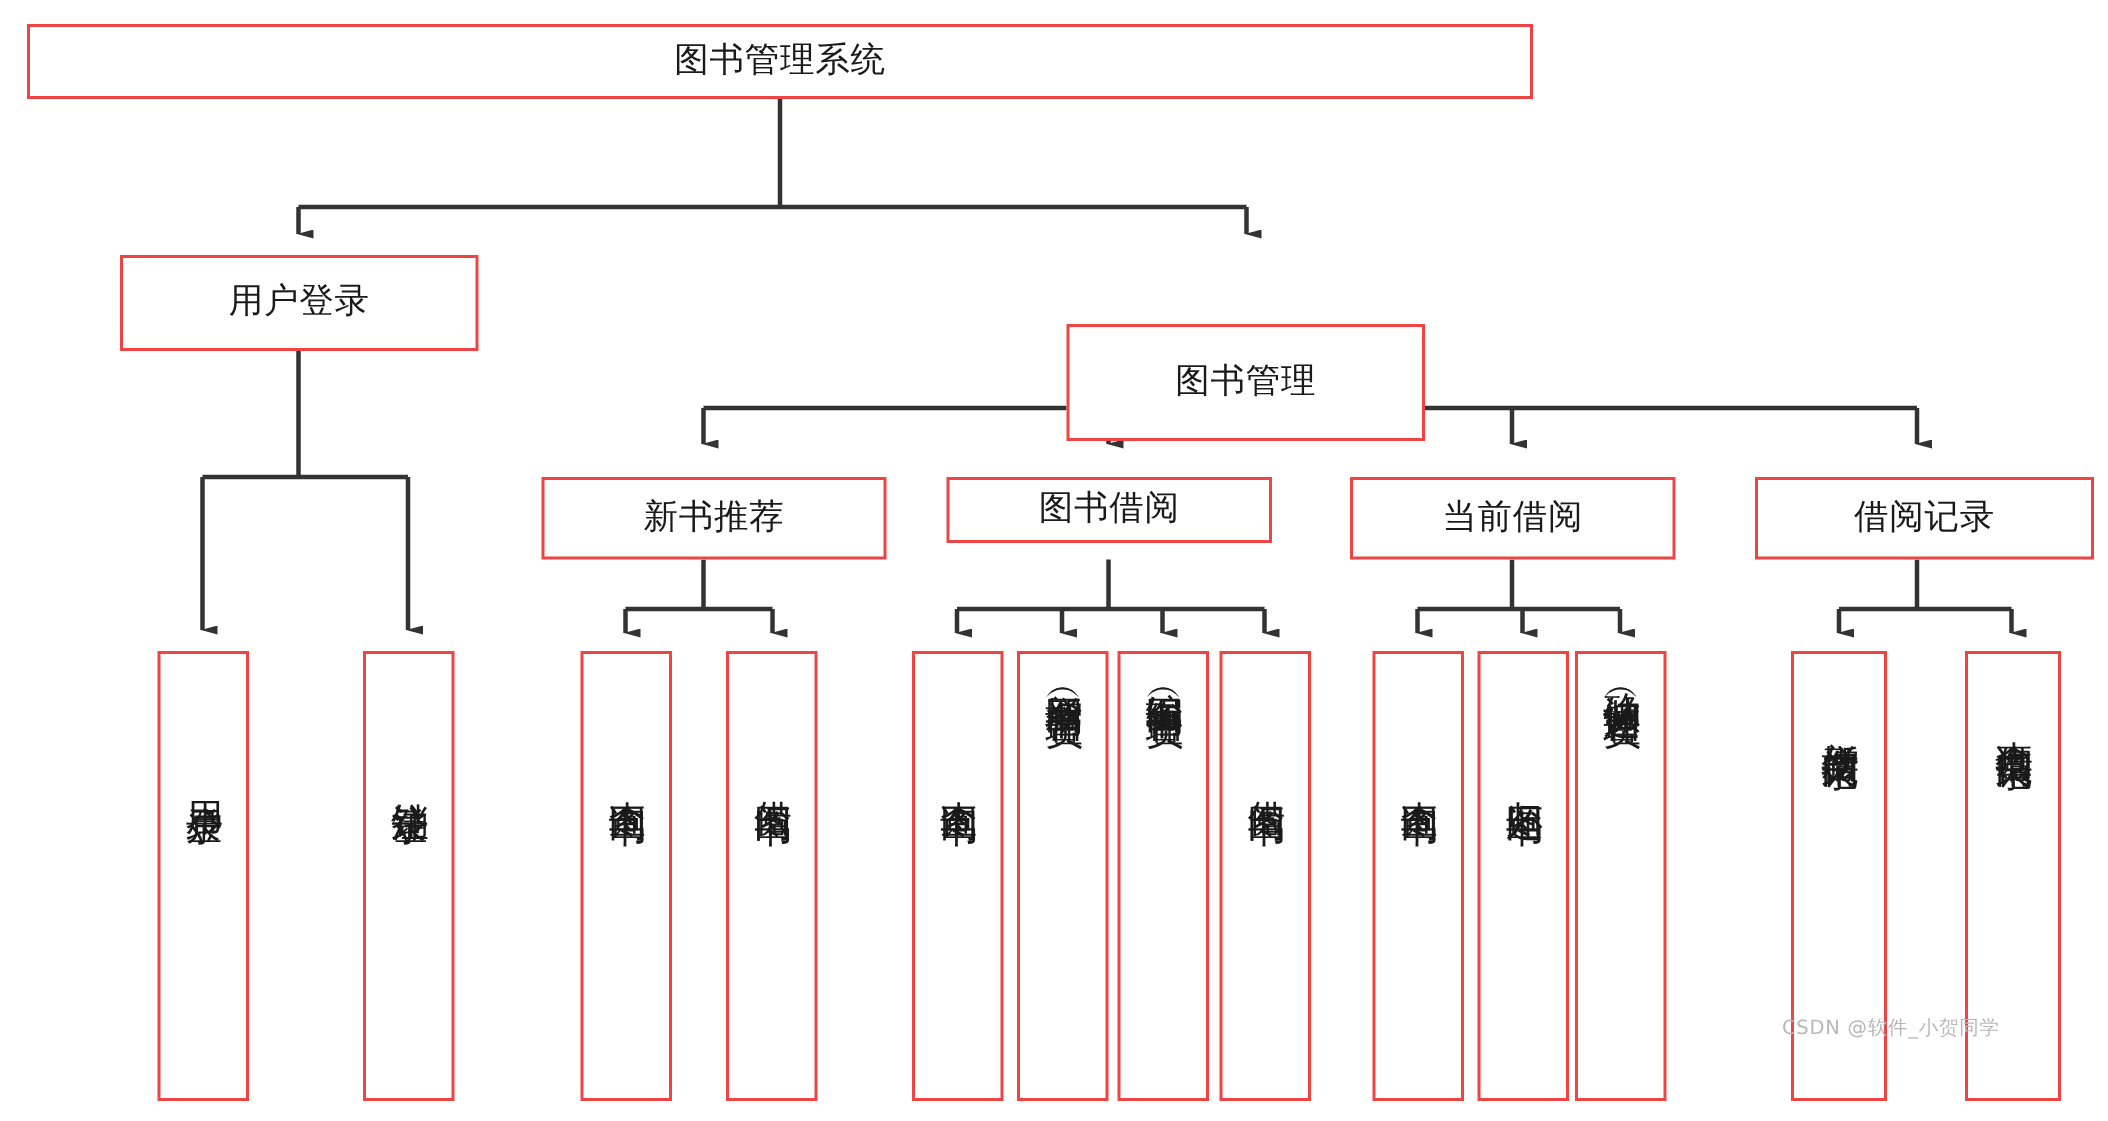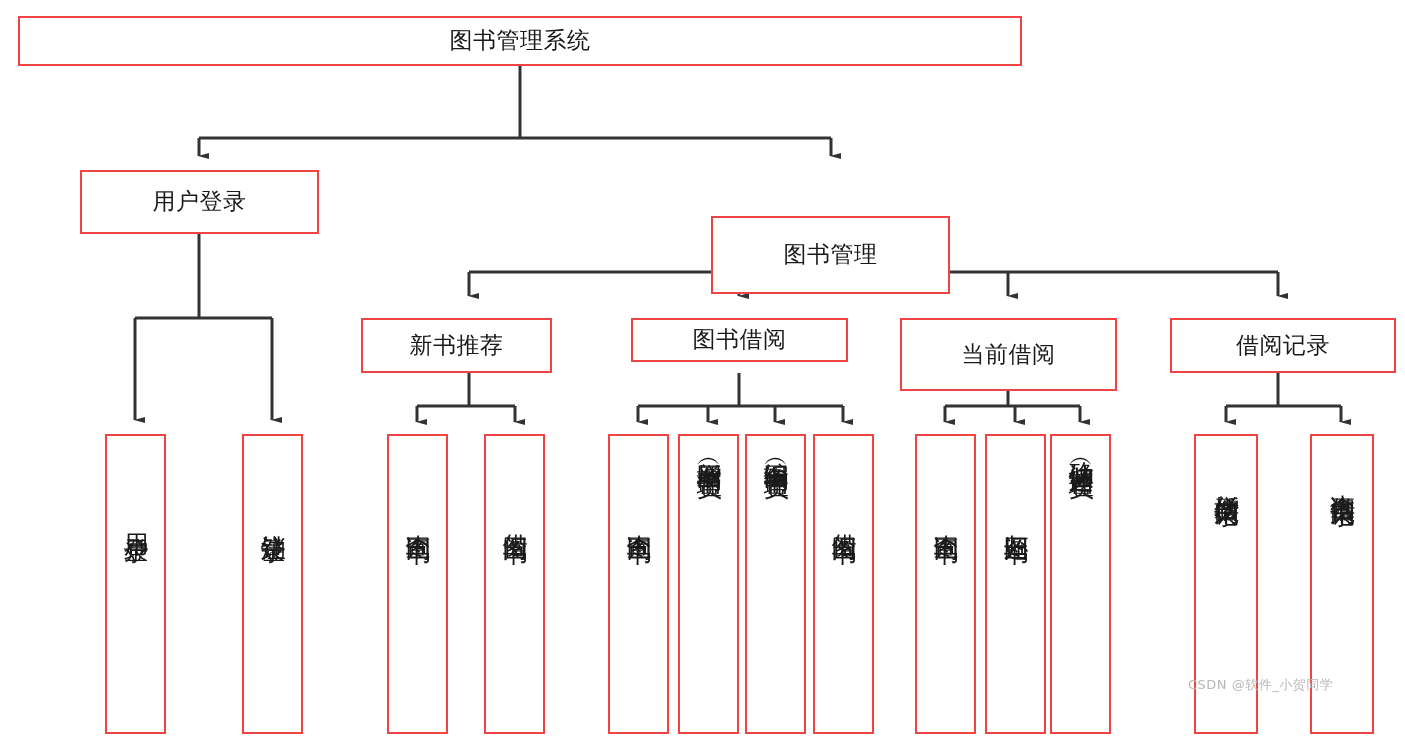--- a/index.html
+++ b/index.html
@@ -133,27 +133,27 @@
     <span class="node-label">图书管理系统</span>
   </div>
 
   <div class="node horiz" style="left:80px; top:170px; width:239px; height:64px;">
     <span class="node-label">用户登录</span>
   </div>
   <div class="node horiz" style="left:711px; top:170px; width:239px; height:78px;margin-top:46px;">
     <span class="node-label">图书管理</span>
   </div>
 
-  <div class="node horiz" style="left:361px; top:318px; width:191px; height:55px;">
+  <div class="node horiz" style="left:361px; top:318px; width:230px; height:55px;">
     <span class="node-label">新书推荐</span>
   </div>
   <div class="node horiz" style="left:631px; top:318px; width:217px; height:44px;">
     <span class="node-label">图书借阅</span>
   </div>
-  <div class="node horiz" style="left:900px; top:318px; width:217px; height:73px;">
+  <div class="node horiz" style="left:900px; top:318px; width:217px; height:55px;">
     <span class="node-label">当前借阅</span>
   </div>
   <div class="node horiz" style="left:1170px; top:318px; width:226px; height:55px;">
     <span class="node-label">借阅记录</span>
   </div>
 
   <div class="node vert" style="left:105px; top:434px; width:61px; height:300px; padding-top:78px;">
     <span class="node-label">用户登录</span>
   </div>
   <div class="node vert" style="left:242px; top:434px; width:61px; height:300px; padding-top:78px;">

